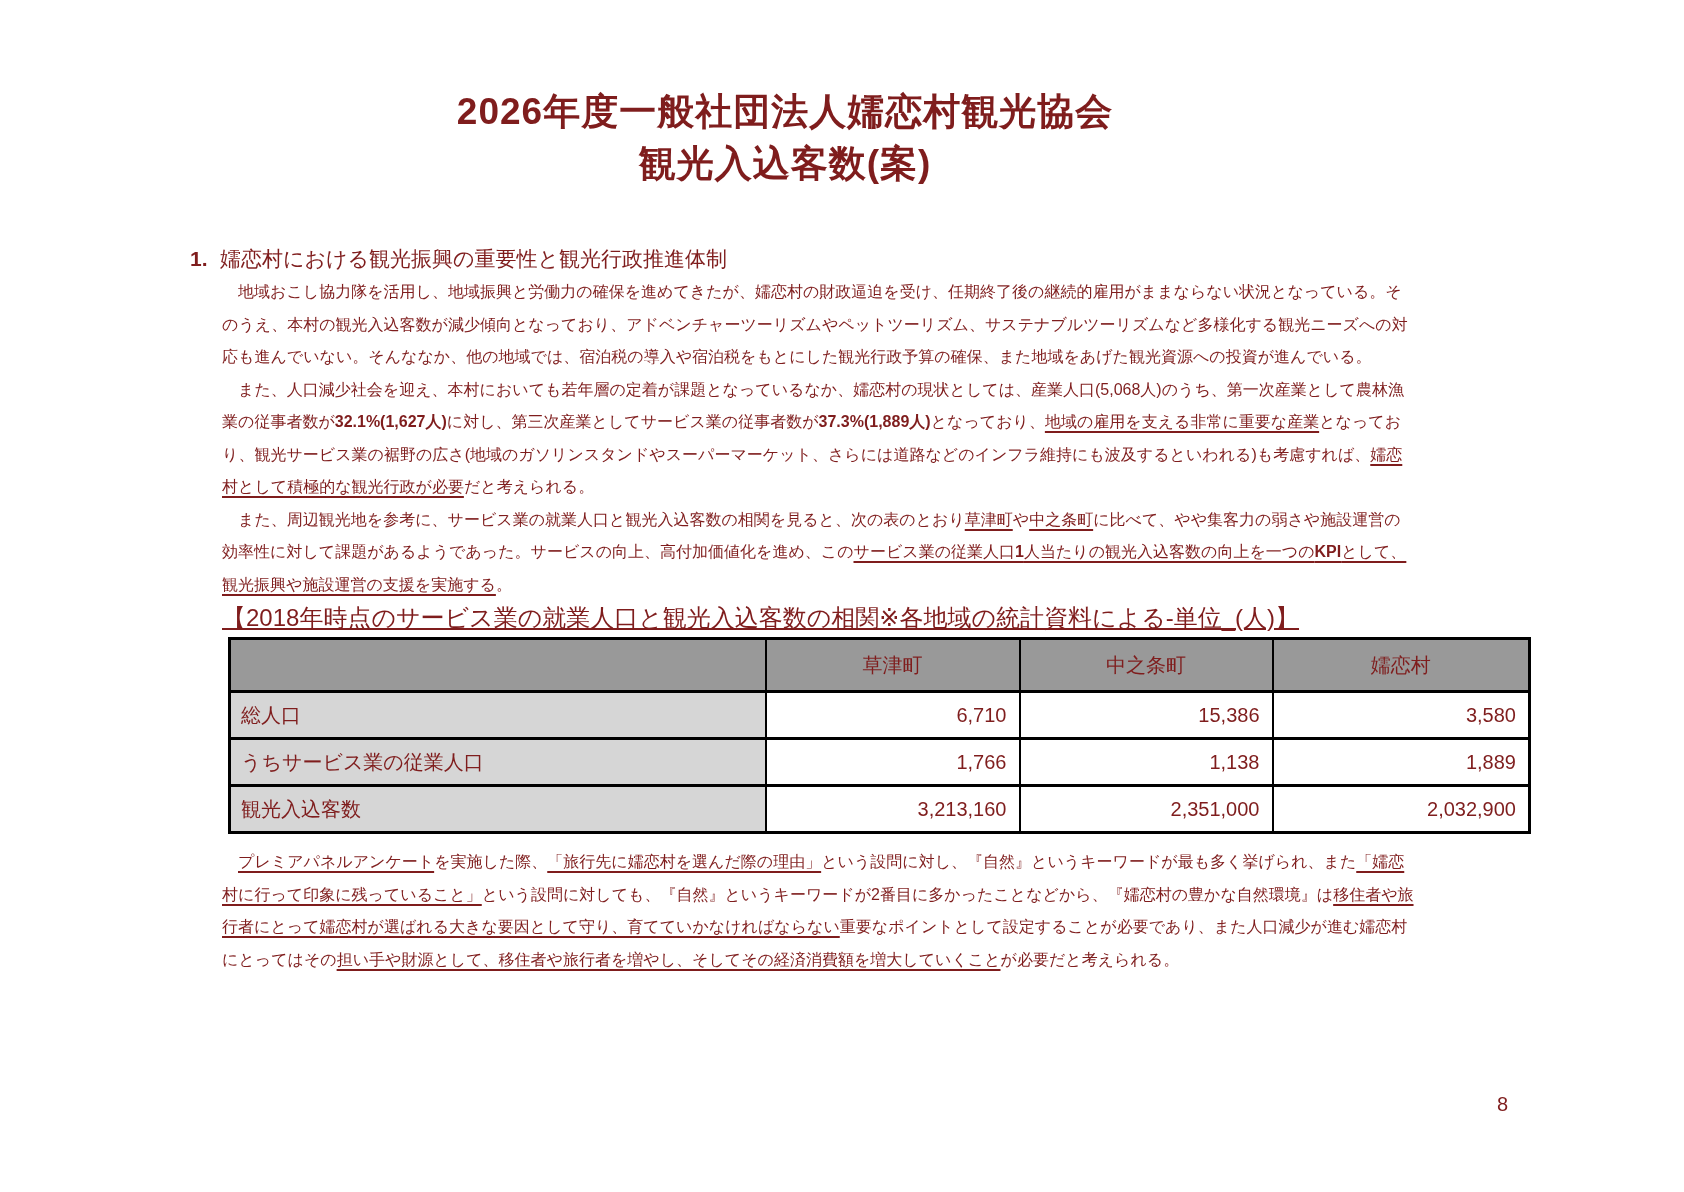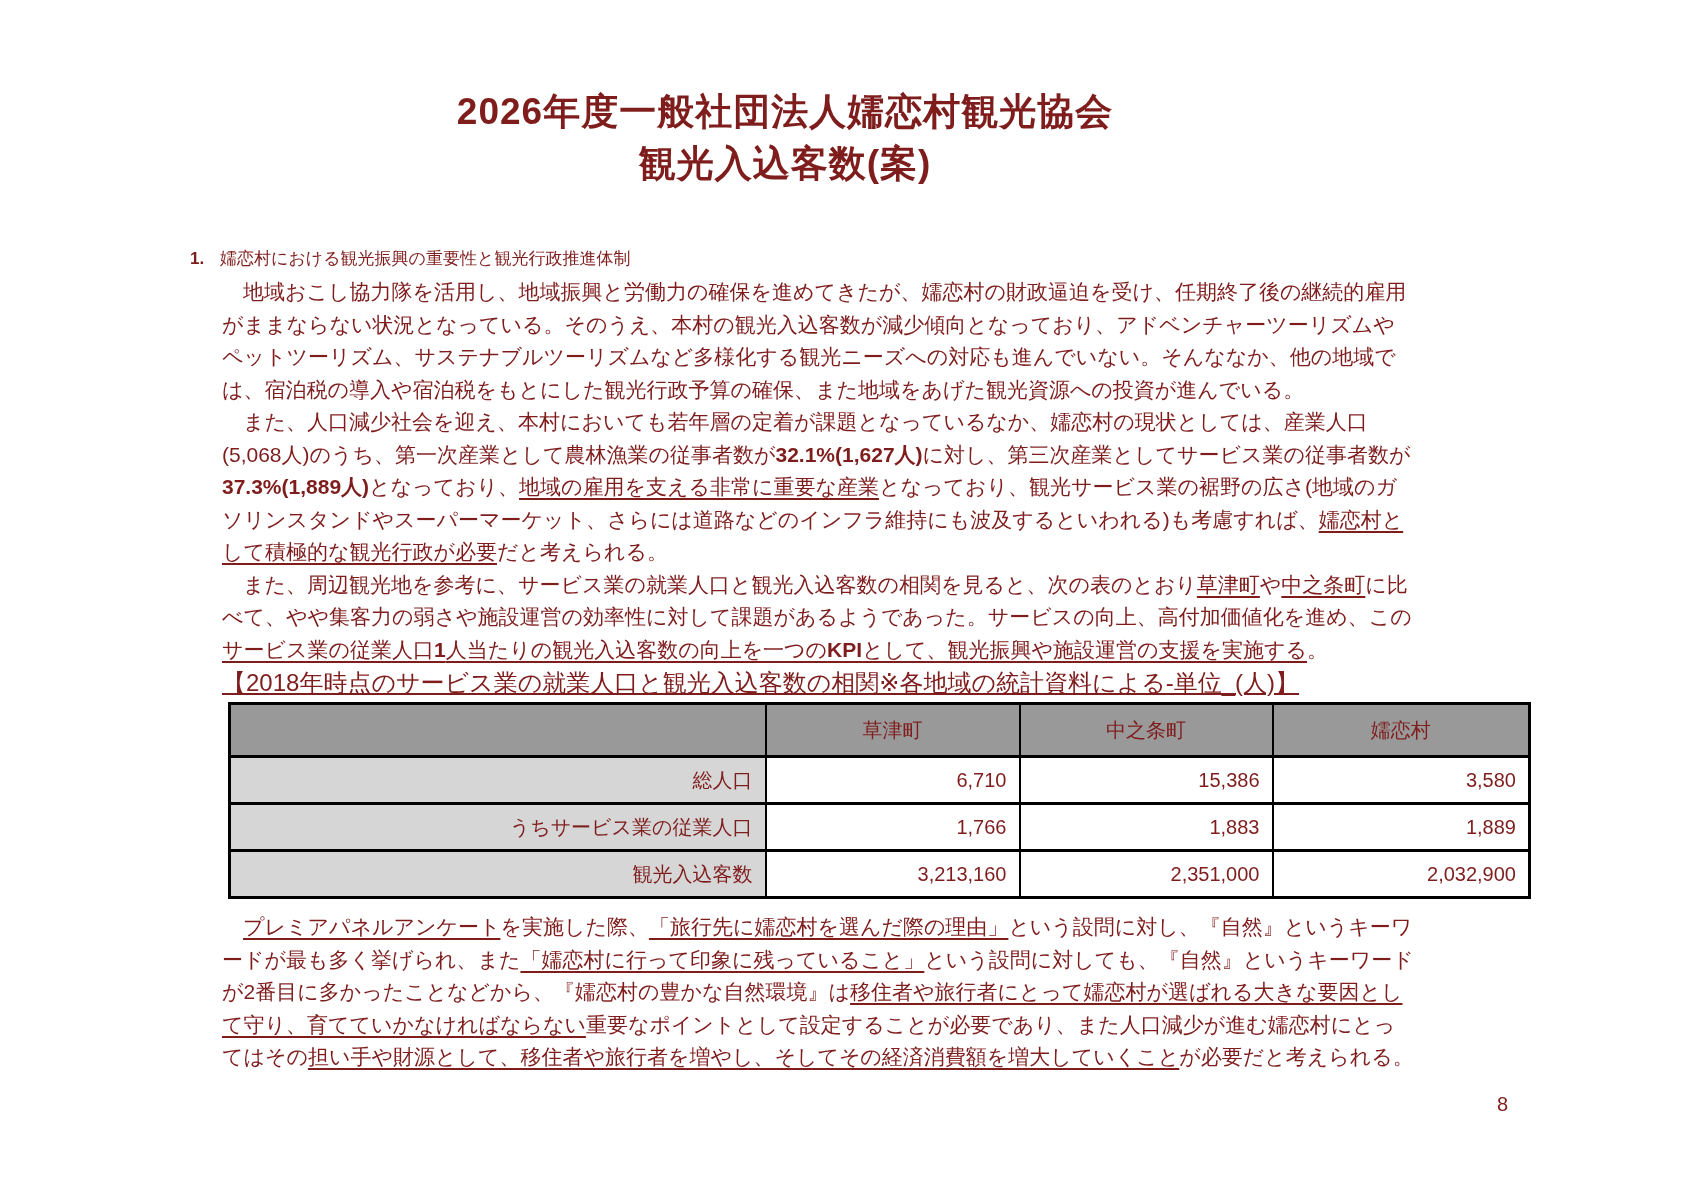--- a/index.html
+++ b/index.html
@@ -16,36 +16,36 @@
     margin: 86px 0 0 150px;
     width: 1270px;
     text-align: center;
     font-weight: bold;
     font-size: 37px;
     line-height: 52px;
     letter-spacing: 1px;
   }
   .section-heading {
     margin: 54px 0 0 190px;
-    font-size: 17px;
+    font-size: 21px;
     line-height: 30px;
   }
   .sec-num {
     display: inline-block;
     width: 30px;
     font-weight: bold;
   }
   .body-text {
     margin-left: 222px;
     width: 1240px;
   }
   .para {
     margin: 0;
     width: 1192px;
-    font-size: 21px;
+    font-size: 16px;
     line-height: 32.5px;
   }
   .para.first { margin-top: 2px; }
   .b { font-weight: bold; }
   .u {
     text-decoration: underline;
     text-decoration-thickness: 1.5px;
     text-underline-offset: 4px;
   }
   .caption {
@@ -77,21 +77,21 @@
   }
   table.stats th {
     height: 50px;
     background: var(--header-bg, #999999);
     font-weight: normal;
     text-align: center;
   }
   table.stats td { height: 44px; background: #ffffff; text-align: right; }
   table.stats td.label {
     background: var(--label-bg, #d6d6d6);
-    text-align: right;
+    text-align: left;
     padding-left: 10px;
   }
   table.stats tr.kpi td.val { font-weight: bold; }
   .para.after { margin-top: 12px; }
   .page-number {
     position: absolute;
     right: 176px;
     bottom: 76px;
     font-size: 20px;
   }
@@ -134,21 +134,21 @@
       </tr>
       <tr>
         <td class="label">総人口</td>
         <td class="val">6,710</td>
         <td class="val">15,386</td>
         <td class="val">3,580</td>
       </tr>
       <tr>
         <td class="label">うちサービス業の従業人口</td>
         <td class="val">1,766</td>
-        <td class="val">1,883</td>
+        <td class="val">1,138</td>
         <td class="val">1,889</td>
       </tr>
       <tr>
         <td class="label">観光入込客数</td>
         <td class="val">3,213,160</td>
         <td class="val">2,351,000</td>
         <td class="val">2,032,900</td>
       </tr>
     </tbody>
       </table>

